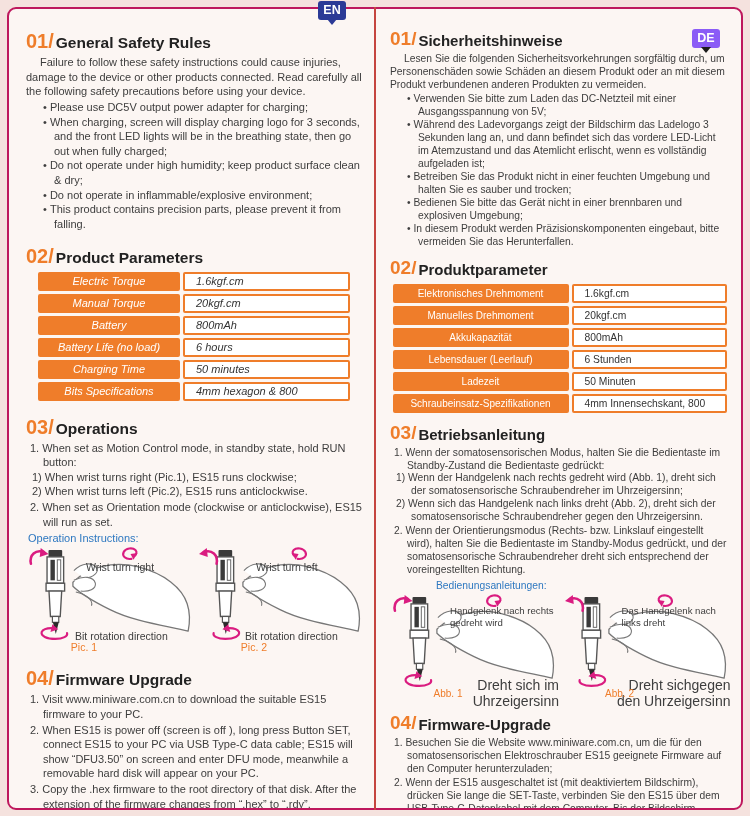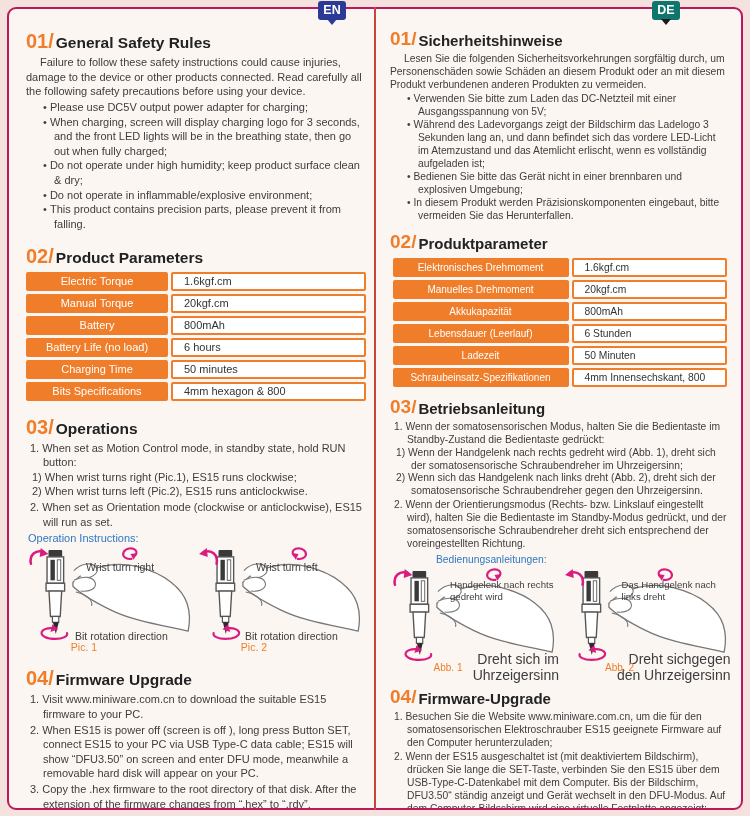--- a/index.html
+++ b/index.html
@@ -12,21 +12,21 @@
   .col.de{padding:10px 12px 6px 15px; }
   .divider{position:absolute; left:50%; top:7px; bottom:6px; width:2px; background:#c5453f; margin-left:-1px;}
 
   
   .badge{position:absolute; top:1px; width:28px; height:19px; border-radius:3px;
          color:#fff; font-weight:bold; font-size:12.5px; text-align:center; line-height:19px; z-index:5;}
   .badge::after{content:""; position:absolute; left:50%; top:18px; margin-left:-5px;
          border-left:5px solid transparent; border-right:5px solid transparent; border-top:6px solid;}
   .badge.en{left:318px; background:#2b3a96;}
   .badge.en::after{border-top-color:#2b3a96;}
-  .badge.de{left:652px; background:#0f766e;}
+  .badge.de{left:692px; background:#8b5cf6;margin-top:28px;}
   .badge.de::after{border-top-color:#1c1c1c;}
 
   
   .sec{display:flex; align-items:flex-end; margin:10px 0 4px 0;}
   .sec-num{color:#ef7d2a; font-weight:bold; font-size:20px; line-height:20px; letter-spacing:0;}
   .sec-name{color:#222; font-weight:bold; font-size:15.5px; line-height:17px; margin-left:2px;}
   .col.de .sec-num{font-size:19px;}
   .col.de .sec-name{font-size:15px;}
 
   
@@ -39,21 +39,21 @@
   .oplist{margin-left:4px;}
   .li0{padding-left:13px; text-indent:-13px; margin-top:1px;}
   .li1{margin-left:2px; padding-left:15px; text-indent:-15px;}
   .numlist .li0{margin-top:1px;}
   .blue-label{color:#2e78c0; margin:3px 0 1px 2px;}
   .en .blue-label{font-size:11px;}
   .de .blue-label{font-size:10.3px;padding-left:44px;}
 
   
   .ptable{margin:6px auto 2px auto;}
-  .en .ptable{width:340px;}
+  .en .ptable{width:312px;font-style:italic;}
   .de .ptable{width:334px;}
   .prow{display:flex; margin-bottom:3px;}
   .plabel{background:#ef7d2a; color:#fff; text-align:center; border-radius:2px;
           display:flex; align-items:center; justify-content:center;}
   .en .plabel{width:142px; font-size:11px; height:19px;}
   .de .plabel{width:176px; font-size:10px; height:19px;}
   .pvalue{background:#fff; border:2px solid #ef7d2a; border-radius:2px; color:#333;
           display:flex; align-items:center; padding-left:11px; box-sizing:border-box; height:19px; flex:1; margin-left:3px;}
   .en .pvalue{font-size:11px;}
   .de .pvalue{font-size:10.3px;}
@@ -215,20 +215,21 @@
 
     <div class="col de">
       <div class="sec">
         <span class="sec-num">01/</span>
         <span class="sec-name">Sicherheitshinweise</span>
       </div>
       <div class="txt intro">Lesen Sie die folgenden Sicherheitsvorkehrungen sorgfältig durch, um Personenschäden sowie Schäden an diesem Produkt oder an mit diesem Produkt verbundenen anderen Produkten zu vermeiden.</div>
       <div class="bullets">
         <div class="txt bullet">Verwenden Sie bitte zum Laden das DC-Netzteil mit einer Ausgangsspannung von 5V;</div>
         <div class="txt bullet">Während des Ladevorgangs zeigt der Bildschirm das Ladelogo 3 Sekunden lang an, und dann befindet sich das vordere LED-Licht im Atemzustand und das Atemlicht erlischt, wenn es vollständig aufgeladen ist;</div>
+        <div class="txt bullet">Betreiben Sie das Produkt nicht in einer feuchten Umgebung und halten Sie es sauber und trocken;</div>
         <div class="txt bullet">Bedienen Sie bitte das Gerät nicht in einer brennbaren und explosiven Umgebung;</div>
         <div class="txt bullet">In diesem Produkt werden Präzisionskomponenten eingebaut, bitte vermeiden Sie das Herunterfallen.</div>
       </div>
 
       <div class="sec" style="margin-top:9px">
         <span class="sec-num">02/</span>
         <span class="sec-name">Produktparameter</span>
       </div>
       <div class="ptable">
         <div class="prow">

